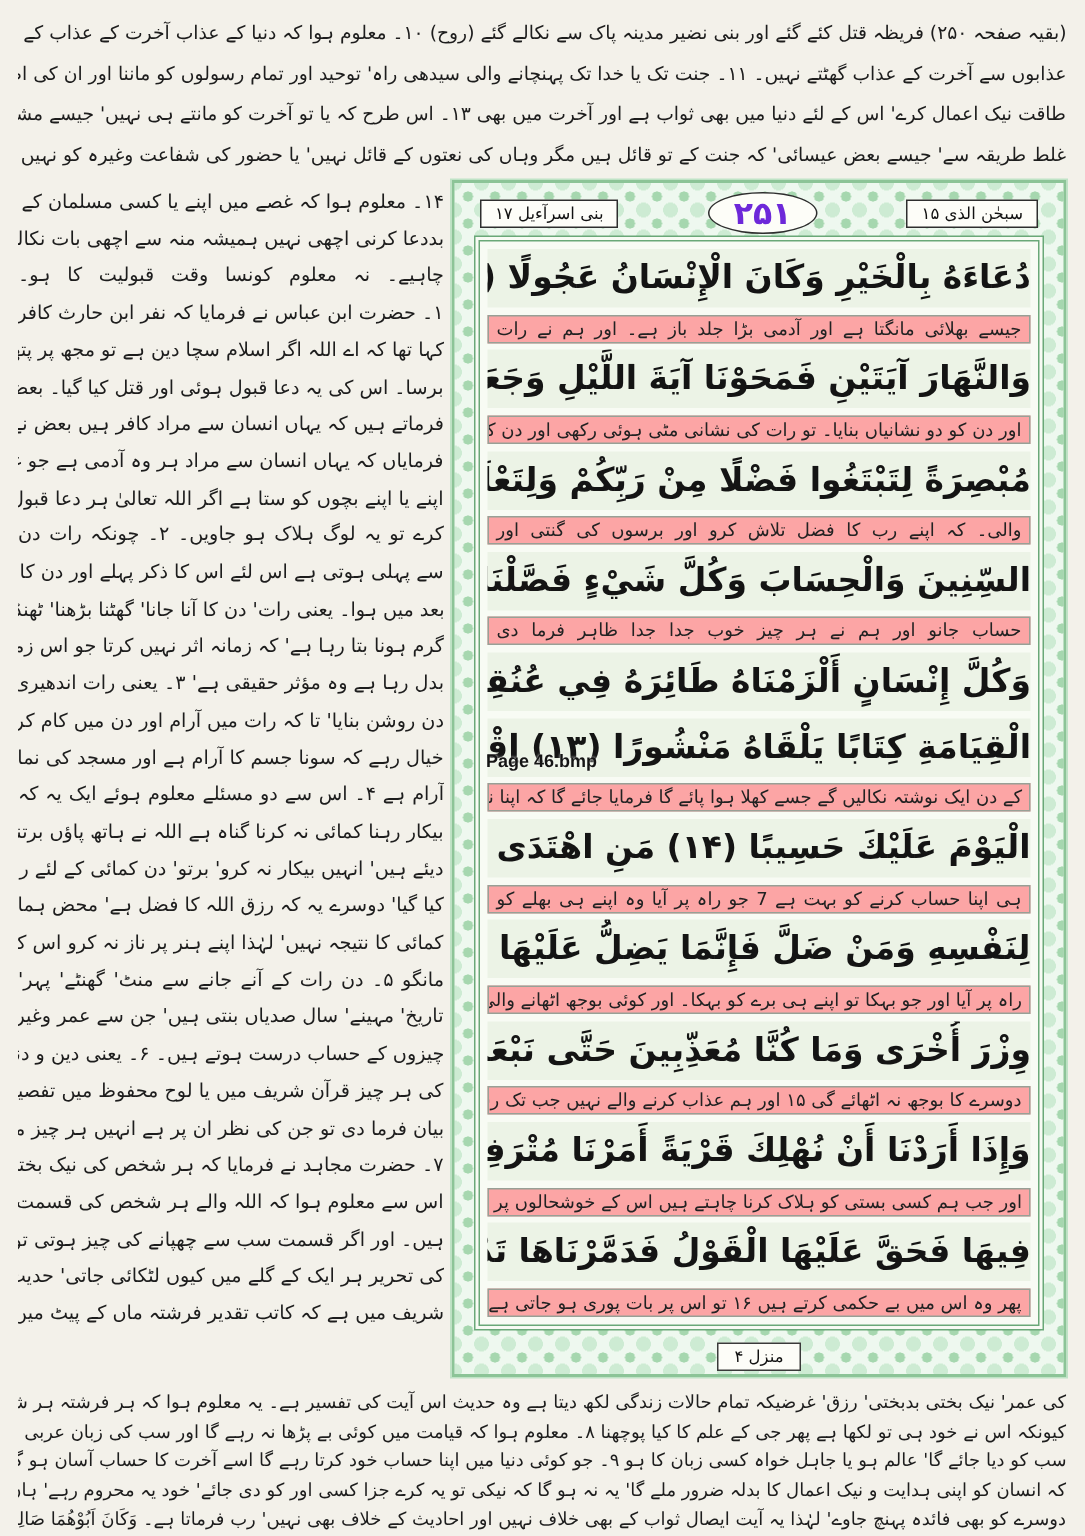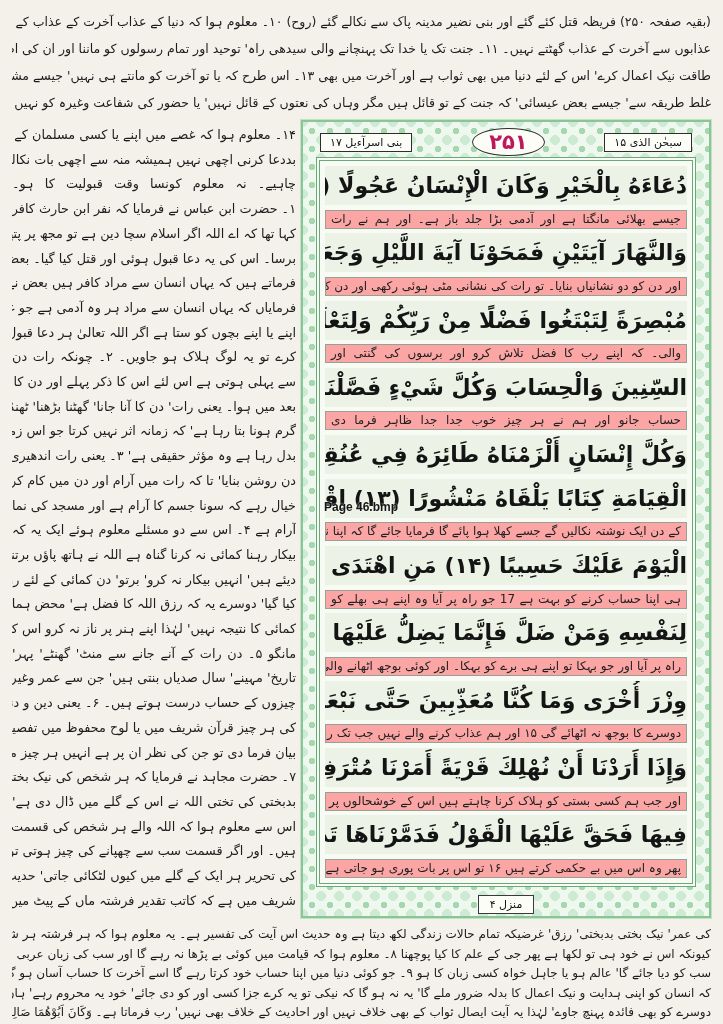--- a/index.html
+++ b/index.html
@@ -45,21 +45,21 @@
   }
   .frame-header { height:36px; display:flex; align-items:center; justify-content:space-between; padding:0 14px; direction:ltr;gap:31px; }
   .hdr-box {
     background:#fdfdf8; border:1px solid #2e2e2e;
     font-size:11px; line-height:15px; padding:1px 9px;
     white-space:nowrap; direction:rtl; color:#111;
   }
   .page-num {
     background:#fdfdf8; border:1px solid #2e2e2e; border-radius:50%;
     font-size:21px; font-weight:bold; line-height:24px; padding:1px 16px;
-    color:#be185d;
+    color:#6d28d9;
   }
   .frame-body {
     flex:1; margin:0 13px;
     background:#f8fbf4;
     border:1px solid #6aa878;
     box-shadow:0 0 0 2px #f8fbf4, 0 0 0 3px #6aa878;
     display:flex; flex-direction:column; justify-content:space-between;
     padding:5px 5px;
   }
   .row-arabic {
@@ -124,21 +124,20 @@
       <div class="cline">بیکار رہنا کمائی نہ کرنا گناہ ہے اللہ نے ہاتھ پاؤں برتنے کو</div>
       <div class="cline">دیئے ہیں' انہیں بیکار نہ کرو' برتو' دن کمائی کے لئے روشن</div>
       <div class="cline">کیا گیا' دوسرے یہ کہ رزق اللہ کا فضل ہے' محض ہماری</div>
       <div class="cline">کمائی کا نتیجہ نہیں' لہٰذا اپنے ہنر پر ناز نہ کرو اس کا فضل</div>
       <div class="cline">مانگو ۵۔ دن رات کے آنے جانے سے منٹ' گھنٹے' پہر'</div>
       <div class="cline">تاریخ' مہینے' سال صدیاں بنتی ہیں' جن سے عمر وغیرہ تمام</div>
       <div class="cline">چیزوں کے حساب درست ہوتے ہیں۔ ۶۔ یعنی دین و دنیا</div>
       <div class="cline">کی ہر چیز قرآن شریف میں یا لوح محفوظ میں تفصیل وار</div>
       <div class="cline">بیان فرما دی تو جن کی نظر ان پر ہے انہیں ہر چیز معلوم ہے</div>
       <div class="cline">۷۔ حضرت مجاہد نے فرمایا کہ ہر شخص کی نیک بختی اور</div>
-      <div class="cline">بدبختی کی تختی اللہ نے اس کے گلے میں ڈال دی ہے'</div>
       <div class="cline">اس سے معلوم ہوا کہ اللہ والے ہر شخص کی قسمت جانتے</div>
       <div class="cline">ہیں۔ اور اگر قسمت سب سے چھپانے کی چیز ہوتی تو اس</div>
       <div class="cline">کی تحریر ہر ایک کے گلے میں کیوں لٹکائی جاتی' حدیث</div>
       <div class="cline">شریف میں ہے کہ کاتب تقدیر فرشتہ ماں کے پیٹ میں بچے</div>
     </div>
 
     <div class="quran-frame">
 
       <div class="frame-header">
         <span class="hdr-box">بنی اسرآءیل ۱۷</span>
@@ -152,21 +151,21 @@
         <div class="row-arabic">وَالنَّهَارَ آيَتَيْنِ فَمَحَوْنَا آيَةَ اللَّيْلِ وَجَعَلْنَا آيَةَ النَّهَارِ</div>
         <div class="row-trans">اور دن کو دو نشانیاں بنایا۔ تو رات کی نشانی مٹی ہوئی رکھی اور دن کی نشانی دکھانے</div>
         <div class="row-arabic">مُبْصِرَةً لِتَبْتَغُوا فَضْلًا مِنْ رَبِّكُمْ وَلِتَعْلَمُوا عَدَدَ</div>
         <div class="row-trans">والی۔ کہ اپنے رب کا فضل تلاش کرو اور برسوں کی گنتی اور</div>
         <div class="row-arabic">السِّنِينَ وَالْحِسَابَ وَكُلَّ شَيْءٍ فَصَّلْنَاهُ تَفْصِيلًا (۱۲)</div>
         <div class="row-trans">حساب جانو اور ہم نے ہر چیز خوب جدا جدا ظاہر فرما دی</div>
         <div class="row-arabic">وَكُلَّ إِنْسَانٍ أَلْزَمْنَاهُ طَائِرَهُ فِي عُنُقِهِ وَنُخْرِجُ لَهُ يَوْمَ</div>
         <div class="row-arabic">الْقِيَامَةِ كِتَابًا يَلْقَاهُ مَنْشُورًا (۱۳) اِقْرَأْ كِتَابَكَ كَفَى بِنَفْسِكَ</div>
         <div class="row-trans">کے دن ایک نوشتہ نکالیں گے جسے کھلا ہوا پائے گا فرمایا جائے گا کہ اپنا نامہ پڑھ ۱۳ آج تو خود</div>
         <div class="row-arabic">الْيَوْمَ عَلَيْكَ حَسِيبًا (۱۴) مَنِ اهْتَدَى فَإِنَّمَا يَهْتَدِي</div>
-        <div class="row-trans">ہی اپنا حساب کرنے کو بہت ہے 17 جو راہ پر آیا وہ اپنے ہی بھلے کو</div>
+        <div class="row-trans">ہی اپنا حساب کرنے کو بہت ہے 7 جو راہ پر آیا وہ اپنے ہی بھلے کو</div>
         <div class="row-arabic">لِنَفْسِهِ وَمَنْ ضَلَّ فَإِنَّمَا يَضِلُّ عَلَيْهَا وَلَا تَزِرُ وَازِرَةٌ</div>
         <div class="row-trans">راہ پر آیا اور جو بہکا تو اپنے ہی برے کو بہکا۔ اور کوئی بوجھ اٹھانے والی جان</div>
         <div class="row-arabic">وِزْرَ أُخْرَى وَمَا كُنَّا مُعَذِّبِينَ حَتَّى نَبْعَثَ رَسُولًا (۱۵)</div>
         <div class="row-trans">دوسرے کا بوجھ نہ اٹھائے گی ۱۵ اور ہم عذاب کرنے والے نہیں جب تک رسول نہ بھیج لیں</div>
         <div class="row-arabic">وَإِذَا أَرَدْنَا أَنْ نُهْلِكَ قَرْيَةً أَمَرْنَا مُتْرَفِيهَا فَفَسَقُوا</div>
         <div class="row-trans">اور جب ہم کسی بستی کو ہلاک کرنا چاہتے ہیں اس کے خوشحالوں پر احکام بھیجتے ہیں</div>
         <div class="row-arabic">فِيهَا فَحَقَّ عَلَيْهَا الْقَوْلُ فَدَمَّرْنَاهَا تَدْمِيرًا (۱۶) وَكَمْ</div>
         <div class="row-trans">پھر وہ اس میں بے حکمی کرتے ہیں ۱۶ تو اس پر بات پوری ہو جاتی ہے تو ہم اسے تباہ کر کے برباد کر دیتے ہیں</div>
       </div>
 

